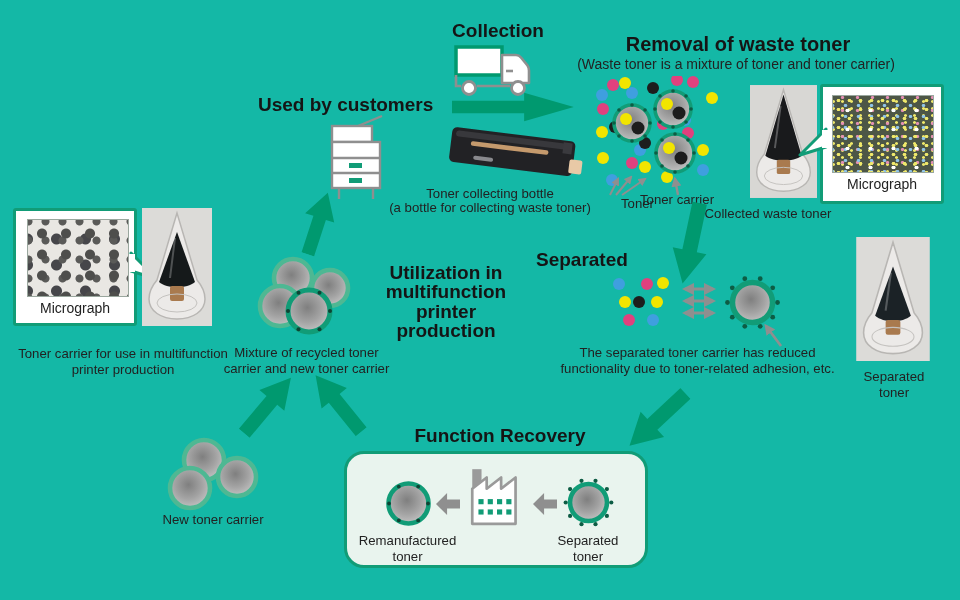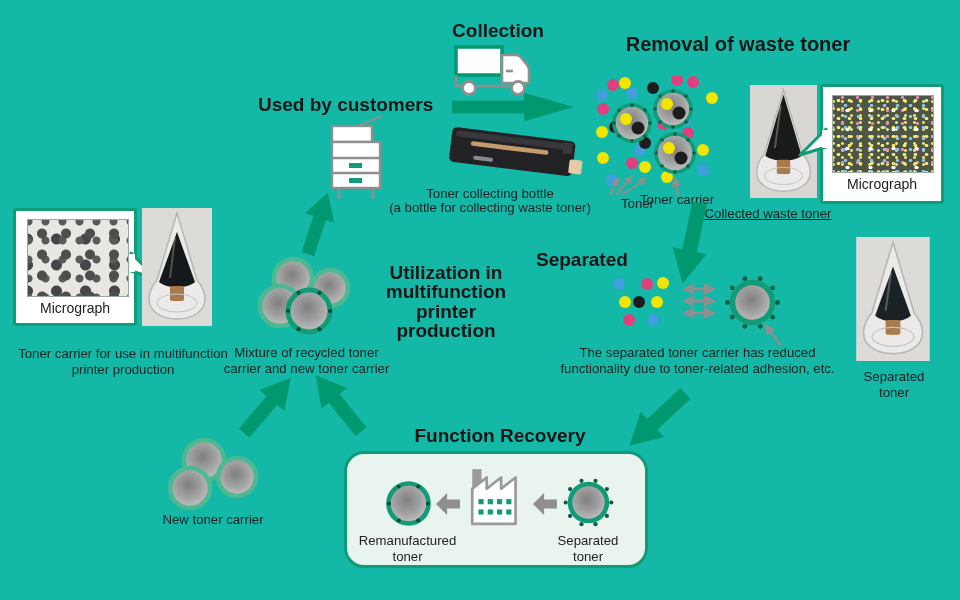--- a/index.html
+++ b/index.html
@@ -73,20 +73,21 @@
     <rect x="8" y="30" width="48" height="46" fill="#fff" stroke="#8f8f8f" stroke-width="2.4"></rect>
     <line x1="8" y1="46" x2="56" y2="46" stroke="#8f8f8f" stroke-width="2.4"></line>
     <line x1="8" y1="61" x2="56" y2="61" stroke="#8f8f8f" stroke-width="2.4"></line>
     <rect x="25" y="51" width="13" height="5" fill="var(--ring-dark)"></rect>
     <rect x="25" y="66" width="13" height="5" fill="var(--ring-dark)"></rect>
     <line x1="15" y1="76" x2="15" y2="87" stroke="#8f8f8f" stroke-width="2.4"></line>
     <line x1="49" y1="76" x2="49" y2="87" stroke="#8f8f8f" stroke-width="2.4"></line>
   </svg>
 
   <div class="abs h1 ctr" style="left:618px;top:34px;width:240px;font-size:20px;">Removal of waste toner</div>
+  <div class="abs ctr" style="left:550px;top:56px;width:372px;font-size:14px;color:#222;">(Waste toner is a mixture of toner and toner carrier)</div>
 
   <svg class="abs" style="left:575px;top:76px;" width="165" height="135" viewBox="0 0 165 135">
     <g fill="var(--dot-yellow)">
       <circle cx="50" cy="7" r="6"></circle>
         <circle cx="137" cy="22" r="6"></circle>
         <circle cx="27" cy="56" r="6"></circle>
       <circle cx="28" cy="82" r="6"></circle>
         <circle cx="70" cy="91" r="6"></circle>
         <circle cx="128" cy="74" r="6"></circle>
         <circle cx="92" cy="101" r="6"></circle>
@@ -187,21 +188,21 @@
   </svg>
 
   <div class="bubble" style="left:820px;top:84px;width:124px;height:120px;">
     <svg class="ptr-left" viewBox="0 0 30 34">
       <polygon points="28,4 2,30 28,22" fill="#fff" stroke="var(--ring-dark)" stroke-width="3" stroke-linejoin="round"></polygon>
       <rect x="24" y="5" width="6" height="18" fill="#fff"></rect>
     </svg>
     <div class="micro micro-color" style="left:9px;top:8px;width:100px;height:76px;"></div>
     <div class="blabel" style="top:89px;">Micrograph</div>
   </div>
-  <div class="abs cap ctr" style="left:698px;top:206px;width:140px;text-decoration:underline;">Collected waste toner</div>
+  <div class="abs cap ctr" style="left:698px;top:206px;width:140px;">Collected waste toner</div>
 
   <div class="abs garrow" style="left:649px;top:226px;width:84px;height:36px;transform:rotate(102deg);">
     <svg viewBox="0 0 110 44" preserveAspectRatio="none">
         <polygon points="0,13 64,13 64,1 108,22 64,43 64,31 0,31"></polygon>
       </svg>
   </div>
 
   <div class="abs h1" style="left:536px;top:250px;">Separated</div>
   <svg class="abs" style="left:603px;top:276px;" width="70" height="52" viewBox="0 0 70 52">
     <circle cx="16" cy="8" r="6" fill="var(--dot-cyan)"></circle>

